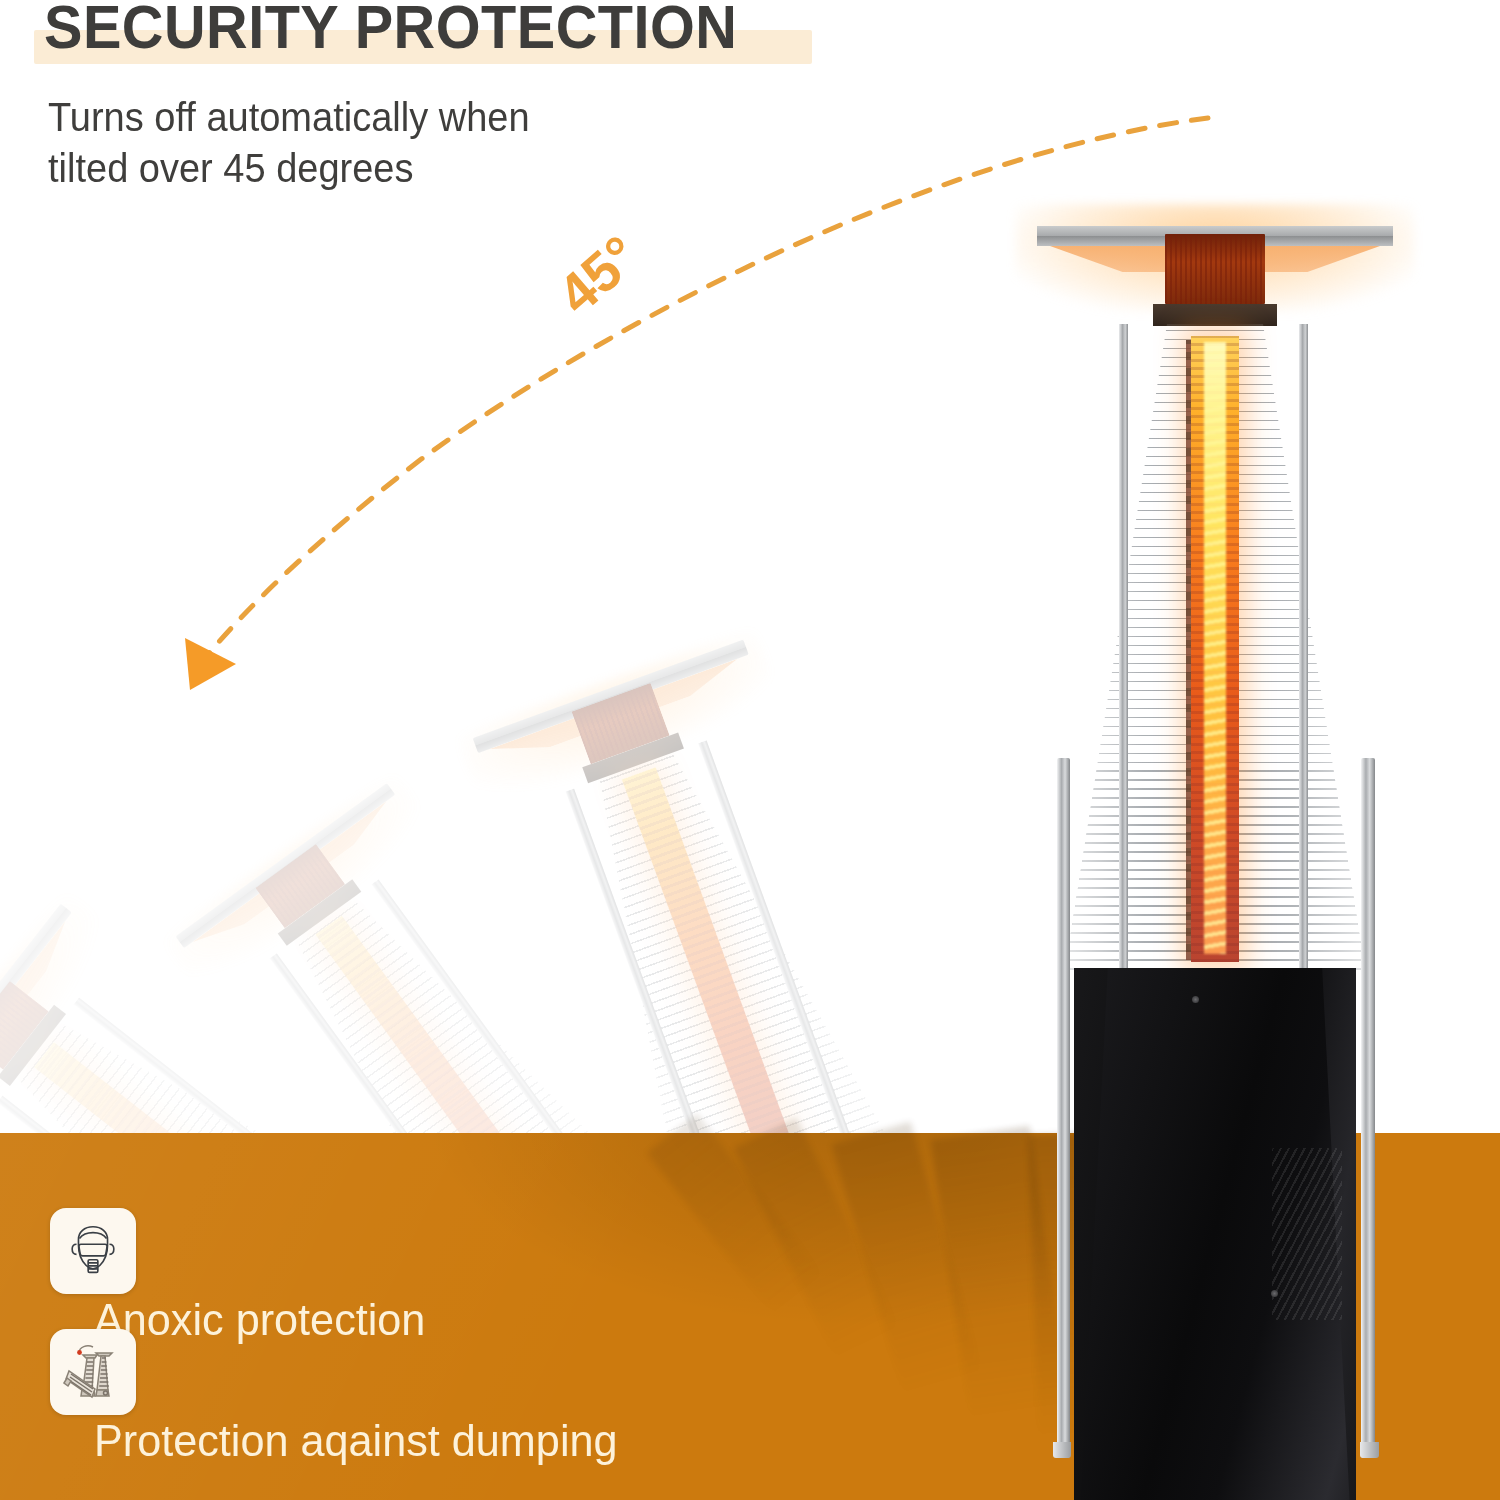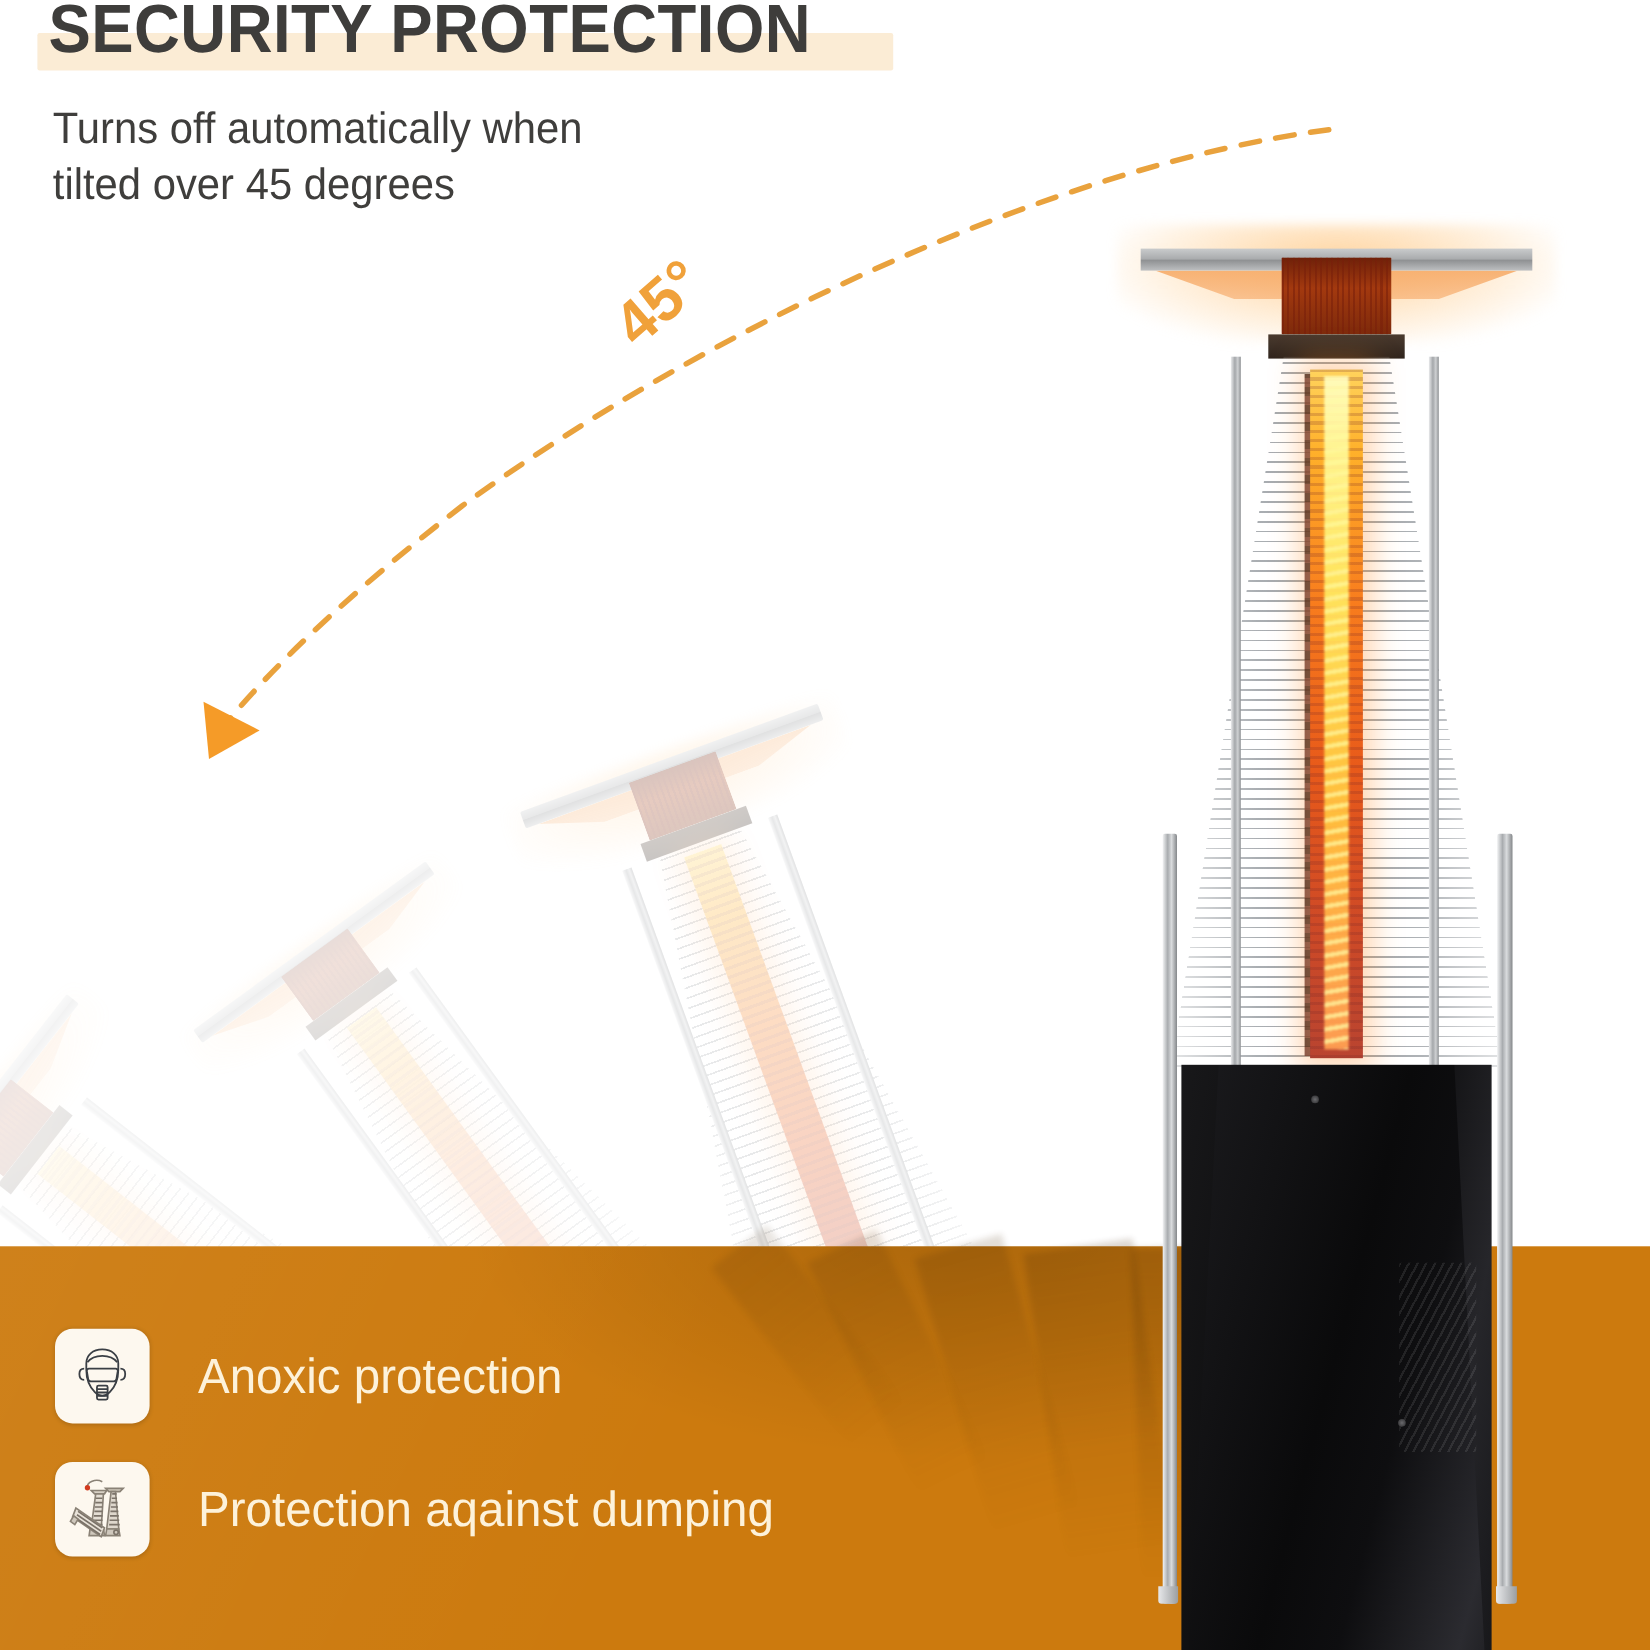--- a/index.html
+++ b/index.html
@@ -45,21 +45,21 @@
     pointer-events:none;
   }
   
   .fan{
     position:absolute; top:0; transform-origin:top center;
     background:linear-gradient(to bottom, rgba(70,40,5,0.40), rgba(70,40,5,0.0) 88%);
     pointer-events:none; filter:blur(3px);
   }
 
   
-  .feature{ position:absolute; display:flex; align-items:center; }
+  .feature{ position:absolute; display:flex; align-items:flex-start;flex-direction:column; }
   .feature-icon-box{
     width:86px; height:86px; border-radius:16px;
     background:#fdf8ef;
     box-shadow:0 1px 4px rgba(0,0,0,0.17);
     display:flex; align-items:center; justify-content:center;
     flex:0 0 auto;
   }
   .feature-label{
     margin-left:44px; font-size:45px; color:#fdf2da;
     font-weight:400; white-space:nowrap;

